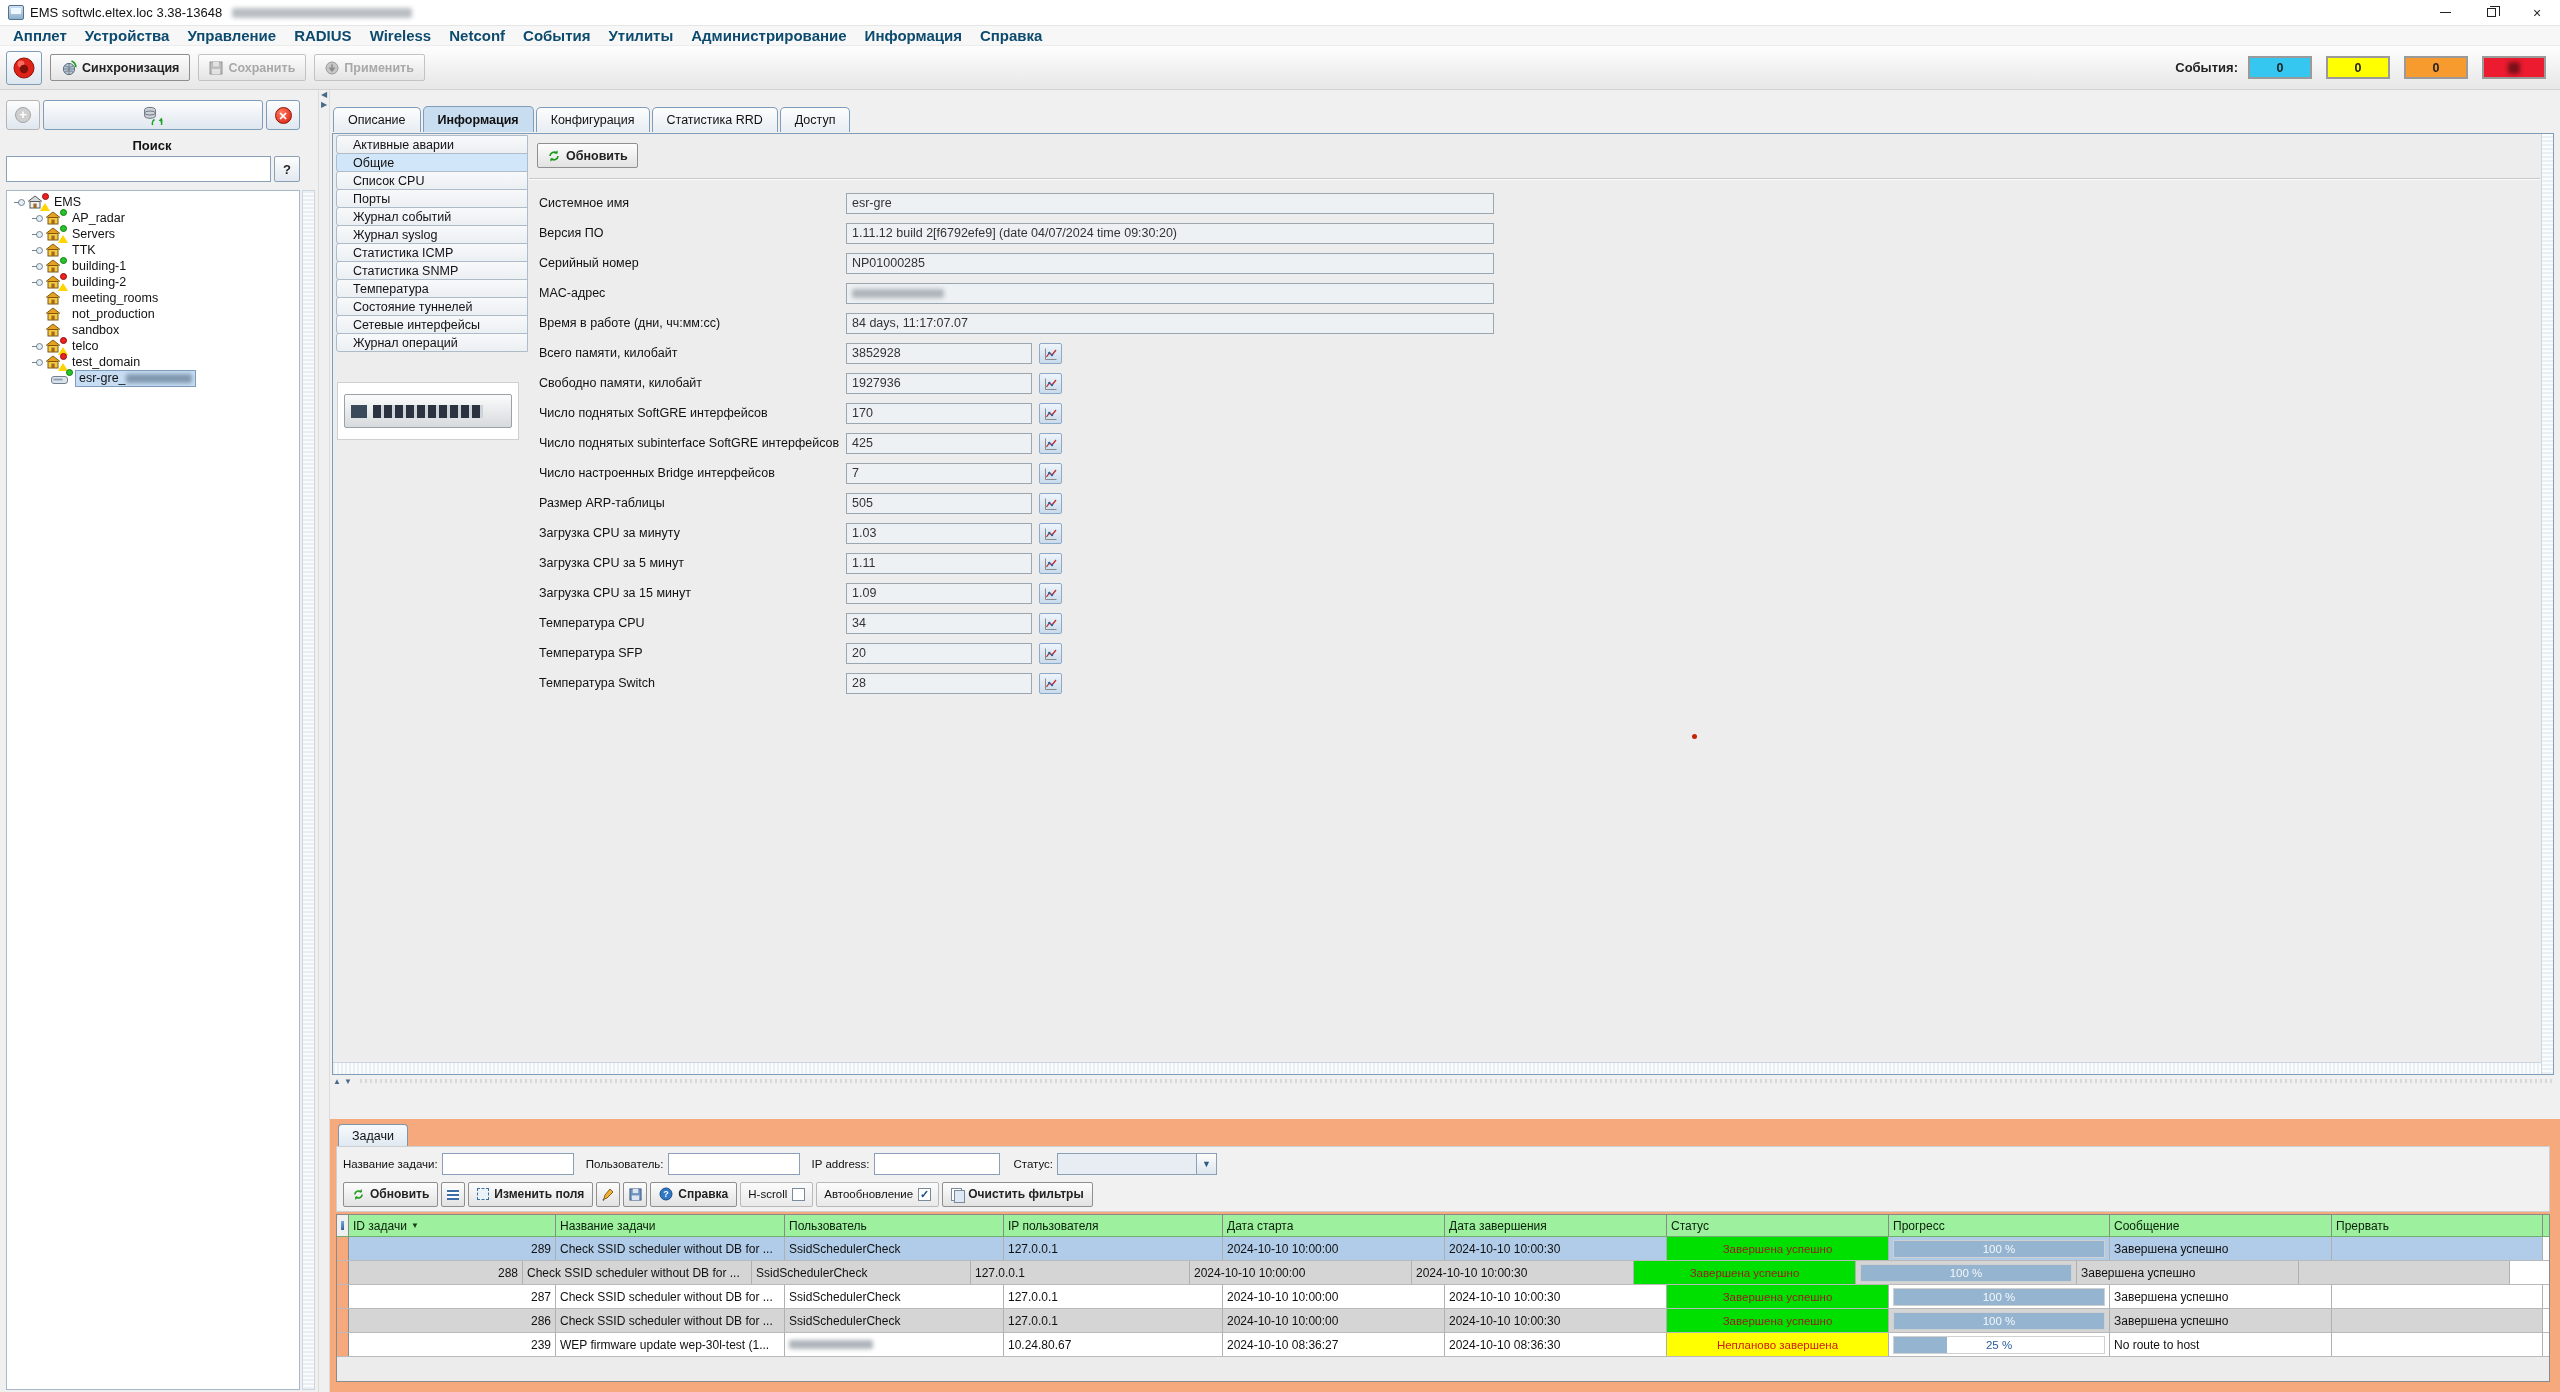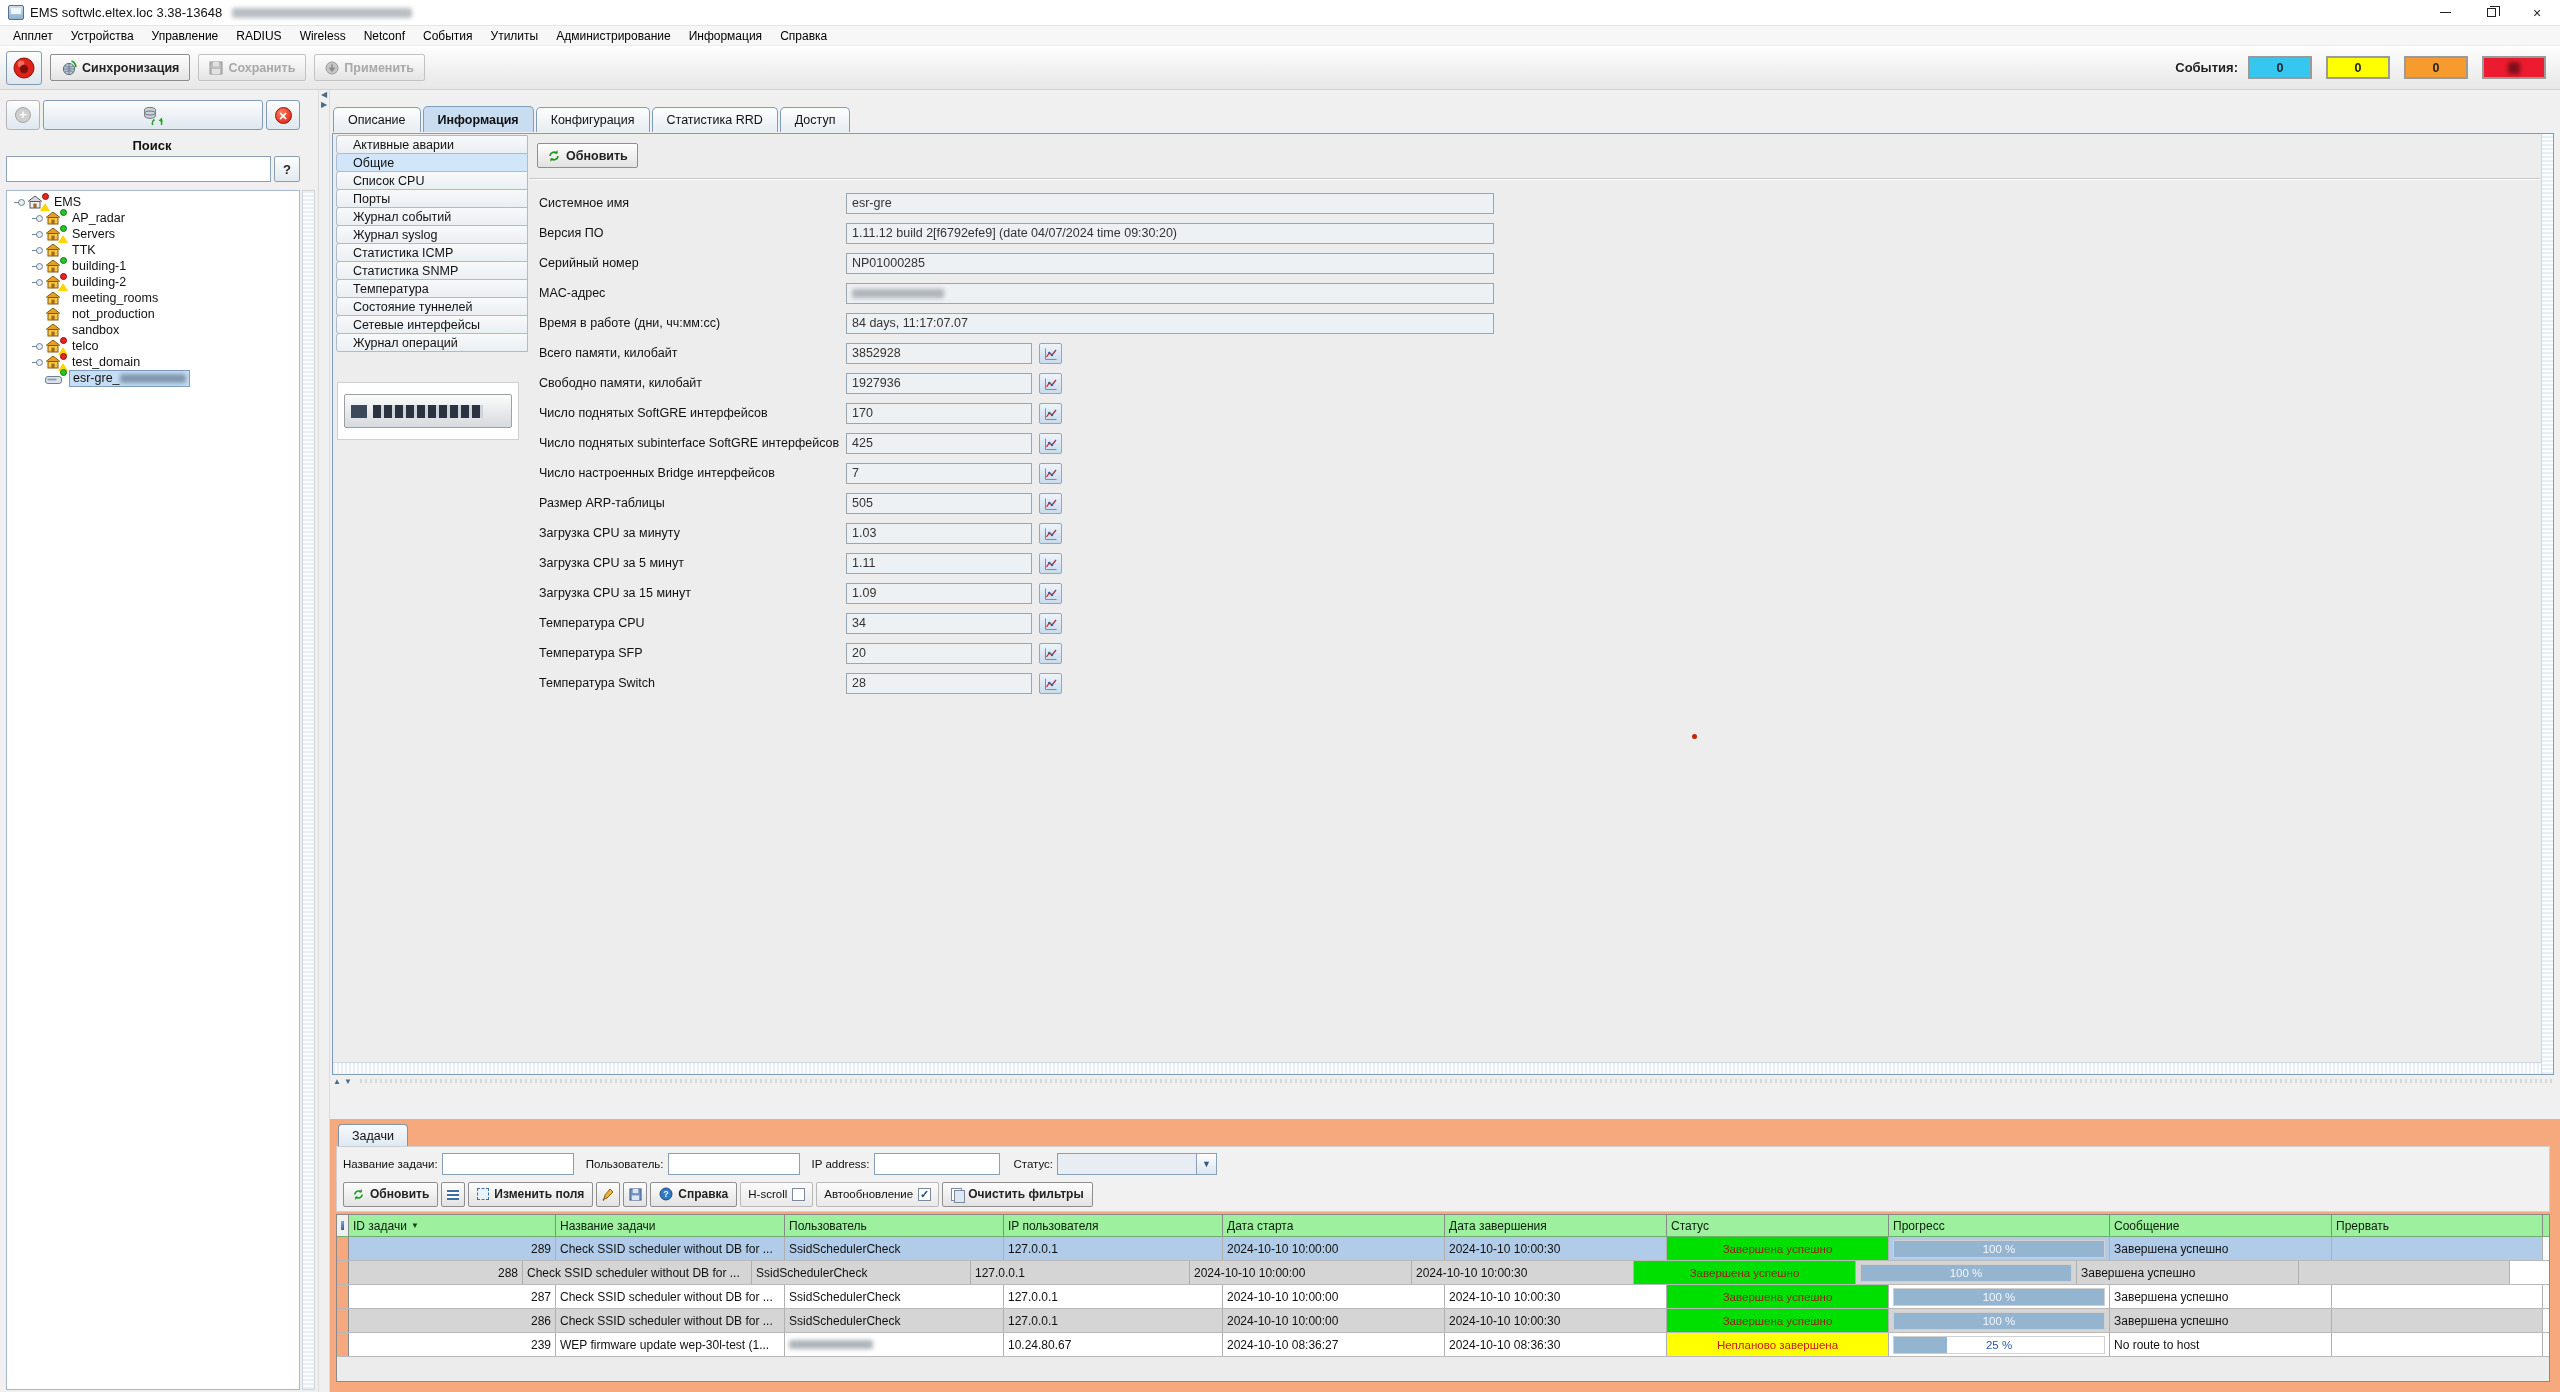--- a/index.html
+++ b/index.html
@@ -21,21 +21,21 @@
   .win-btn { width:46px; height:100%; display:flex; align-items:center; justify-content:center;
              color:#222; font-size:14px; }
   .win-btn .bar { width:11px; height:1px; background:#222; }
   .win-btn .box { width:9px; height:9px; border:1px solid #222; position:relative; }
   .win-btn .box::before{ content:""; position:absolute; left:2px; top:-3px; width:9px; height:9px;
                          border:1px solid #222; border-bottom:none; border-left:none; }
 
   
   .menubar { position:absolute; top:26px; left:0; right:0; height:20px; background:#f7f7f7;
              display:flex; align-items:center; padding-left:4px; border-bottom:1px solid #ececec;}
-  .mi { font-size:12px; color:#000000; padding:0 9px; }
+  .mi { font-size:15px; color:#0c4a6e; padding:0 9px;font-weight:bold; }
 
   
   .toolbar { position:absolute; top:46px; left:0; right:0; height:44px;
              background:linear-gradient(#fefefe,#e7e7e7); border-bottom:1px solid #d2d2d2;
              display:flex; align-items:center; }
   .alarm-btn { width:36px; height:34px; margin-left:6px; border:1px solid #7f9db9; border-radius:3px;
                background:linear-gradient(#fdfdfd,#dde6ee); display:flex; align-items:center; justify-content:center; }
   .tb-btn { height:27px; margin-left:8px; padding:0 10px; display:flex; align-items:center; gap:5px;
             border:1px solid #8f8f8f; border-radius:2px; background:linear-gradient(#fdfdfd,#e4e4e4);
             font-size:12.5px; font-weight:700; color:#222; }
@@ -443,21 +443,21 @@
             <svg width="16" height="14" viewBox="0 0 16 14">
   <path d="M1 6.5 L8 1 L15 6.5" fill="#e8a020" stroke="#7d5c10"></path>
   <rect x="3" y="6.5" width="10" height="6.5" fill="#f5c842" stroke="#7d5c10"></rect>
   <rect x="6.4" y="8.6" width="3.2" height="4.4" fill="#a06820"></rect>
             </svg>
             <i class="bdot r"></i>
             <i class="btri"></i>
           </span>
     <span class="tlabel">test_domain</span>
         </div>
-        <div class="trow" style="padding-left:22px">
+        <div class="trow" style="padding-left:28px">
     <span class="texp none"></span>
           <span class="ticon">
             <svg width="17" height="10" viewBox="0 0 17 10">
   <rect x="0.5" y="1.5" width="16" height="7" rx="2.5" fill="#dde2e7" stroke="#6f8090"></rect>
   <rect x="2.5" y="3.6" width="9" height="1.8" fill="#8aa0b4"></rect>
             </svg>
             <i class="bdot g"></i>
           </span>
     <span class="tlabel sel">esr-gre_<span class="redact" style="width:66px;height:9px;background:#7e97ad"></span></span>
         </div>

